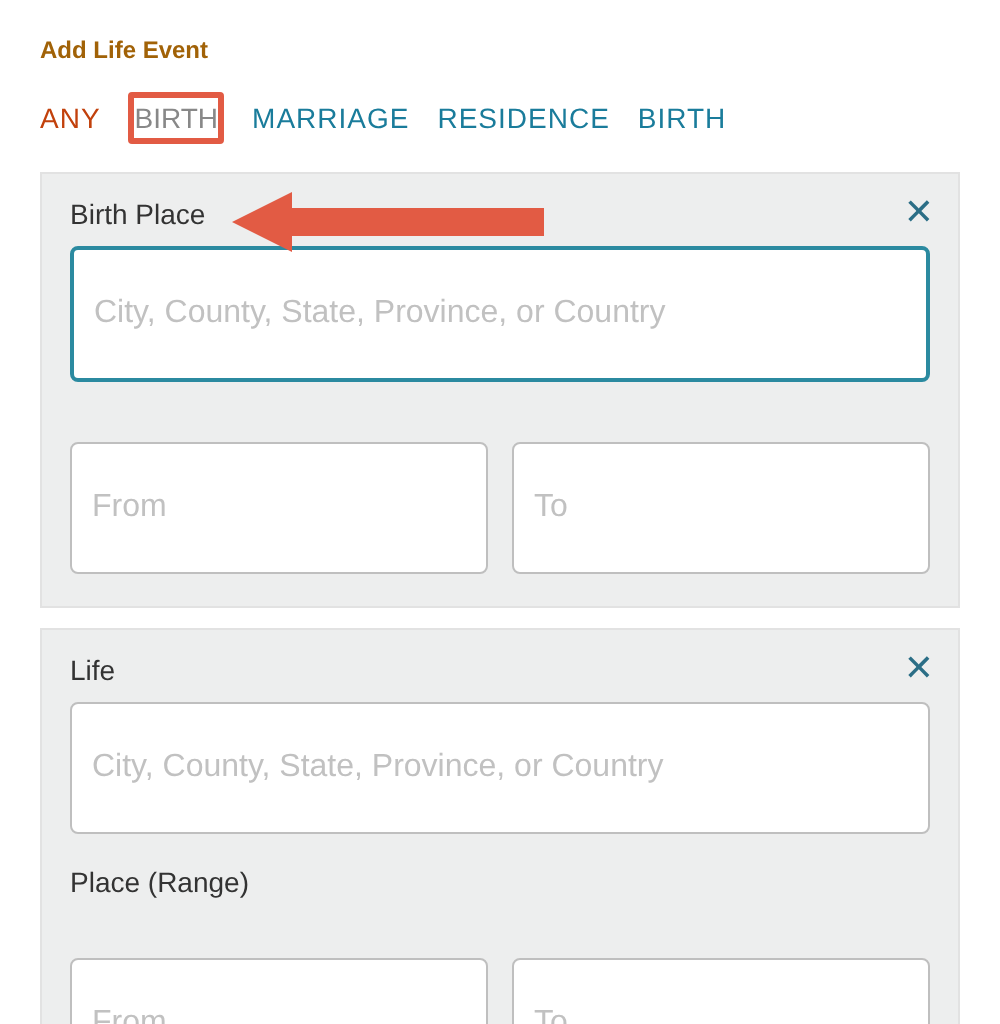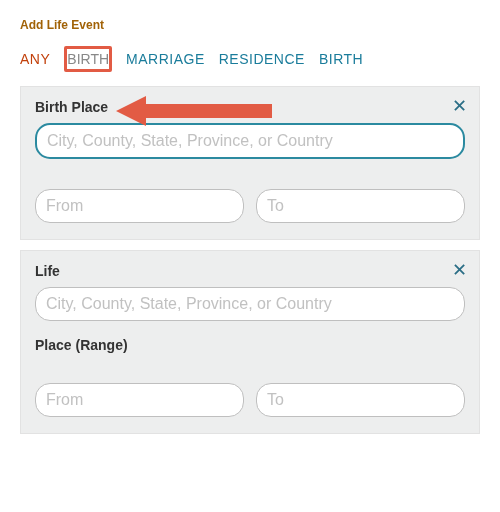--- a/index.html
+++ b/index.html
@@ -39,39 +39,39 @@
   .panel {
     background: #edeeee;
     border: 1px solid #e2e2e2;
     padding: 12px 14px 16px 14px;
     margin-bottom: 10px;
     position: relative;
   }
   .field-label {
     font-size: 14px;
     color: #333;
-    font-weight: bold;
+    font-weight: normal;
     margin-bottom: 8px;
   }
   .close-x {
     position: absolute;
     top: 10px;
     right: 12px;
     color: #2b6e86;
     font-size: 18px;
     cursor: pointer;
     line-height: 1;
   }
   input.text-field {
     width: 100%;
     font-family: Verdana, Geneva, sans-serif;
     font-size: 16px;
-    padding: 7px 10px;
+    padding: 23px 10px;
     border: 1px solid #bfbfbf;
-    border-radius: 15px;
+    border-radius: 4px;
     background: #fff;
     color: #333;
   }
   input.text-field.active {
     border: 2px solid #2b8aa0;
     outline: none;
   }
   input.text-field::placeholder { color: #c1c1c1; font-style: normal; }
   .row {
     display: flex;

